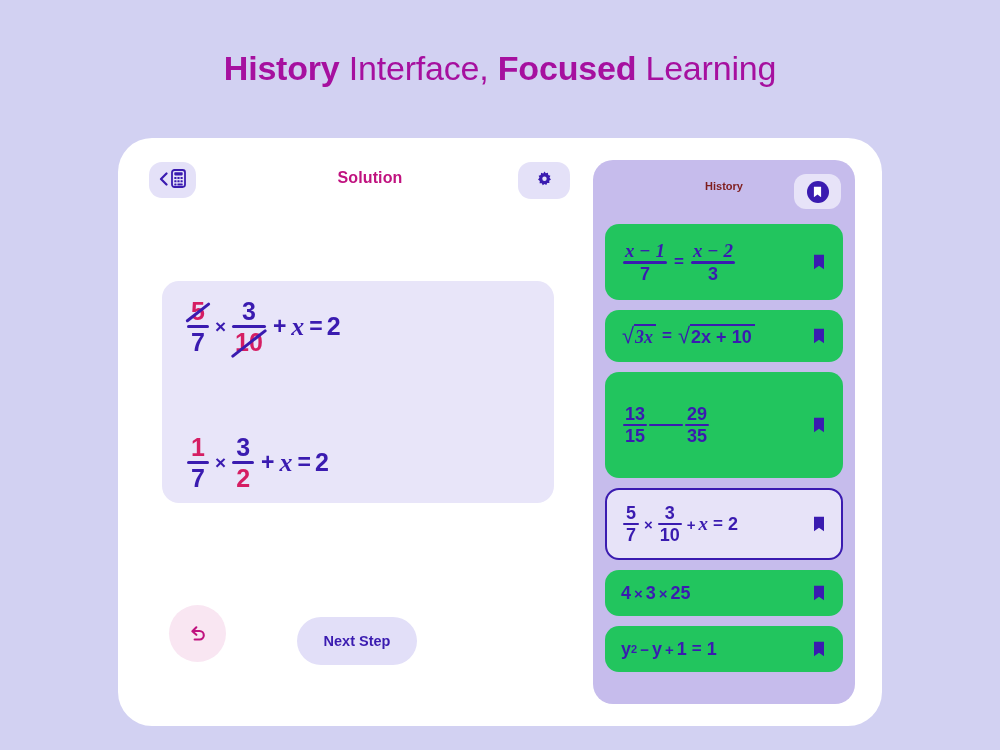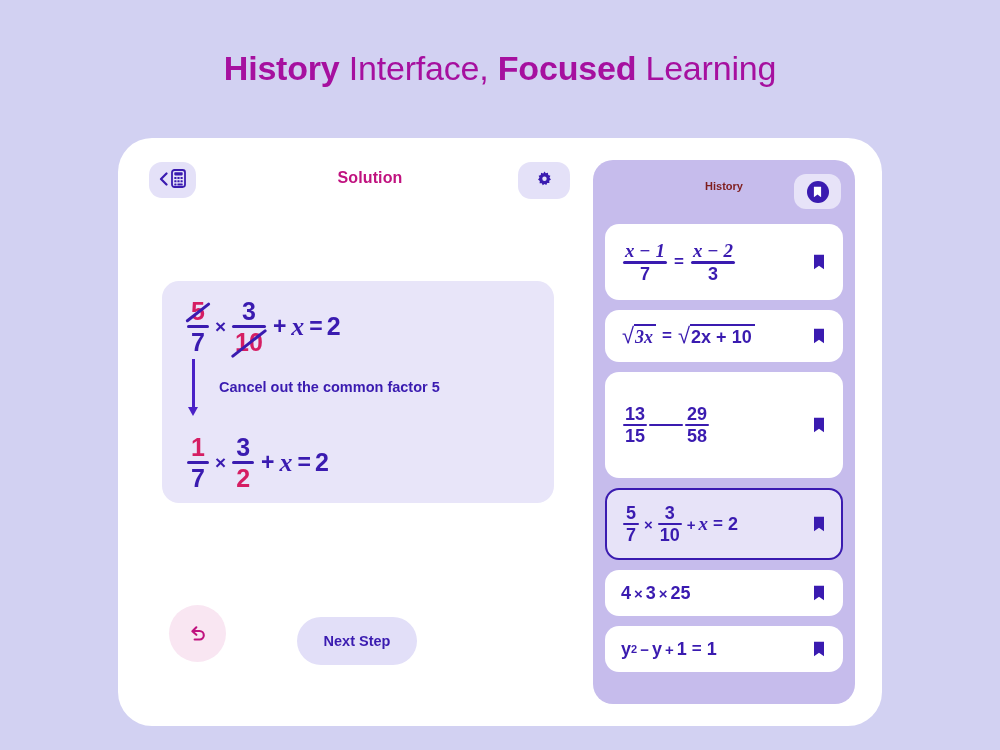--- a/index.html
+++ b/index.html
@@ -286,21 +286,21 @@
   .history-list {
     position: absolute;
     left: 12px;
     top: 64px;
     width: 238px;
   }
   .hist-item {
     position: relative;
     width: 238px;
     box-sizing: border-box;
-    background: #ffffff;
+    background: #22c55e;
     border-radius: 14px;
     margin-bottom: 10px;
     display: flex;
     align-items: center;
     padding: 0 14px;
     border: 2px solid transparent;
     cursor: pointer;
   }
   .hist-item.selected {
     border: 2px solid #3a1bb0;
@@ -457,25 +457,20 @@
           <span class="num c-pur">3</span>
           <span class="bar"></span>
           <span class="den c-red strike">10</span>
         </span>
         <span class="op op-plus">+</span>
         <span class="var-x">x</span>
         <span class="eq-sign">=</span>
         <span>2</span>
       </div>
 
-      <div class="step-note">
-        <div class="arrow-line"></div>
-        <div class="arrow-head"></div>
-        <div class="note-text">Cancel out the common factor 5</div>
-      </div>
 
       <div class="eq-row eq-bottom">
         <span class="frac">
           <span class="num c-red">1</span>
           <span class="bar"></span>
           <span class="den c-pur">7</span>
         </span>
         <span class="op">×</span>
         <span class="frac">
           <span class="num c-pur">3</span>
@@ -561,21 +556,21 @@
           <span class="nested-frac">
             <span class="sfrac">
               <span class="num">13</span>
               <span class="bar"></span>
               <span class="den">15</span>
             </span>
             <span class="nf-bar"></span>
             <span class="sfrac">
               <span class="num">29</span>
               <span class="bar"></span>
-              <span class="den">58</span>
+              <span class="den">35</span>
             </span>
           </span>
         </div>
         <div class="hist-bm">
           <svg width="12" height="16" viewBox="0 0 12 16">
             <path d="M1 0.8h10v14.4L6 11.8 1 15.2z" fill="#3a1bb0"></path>
           </svg>
         </div>
       </div>
 

